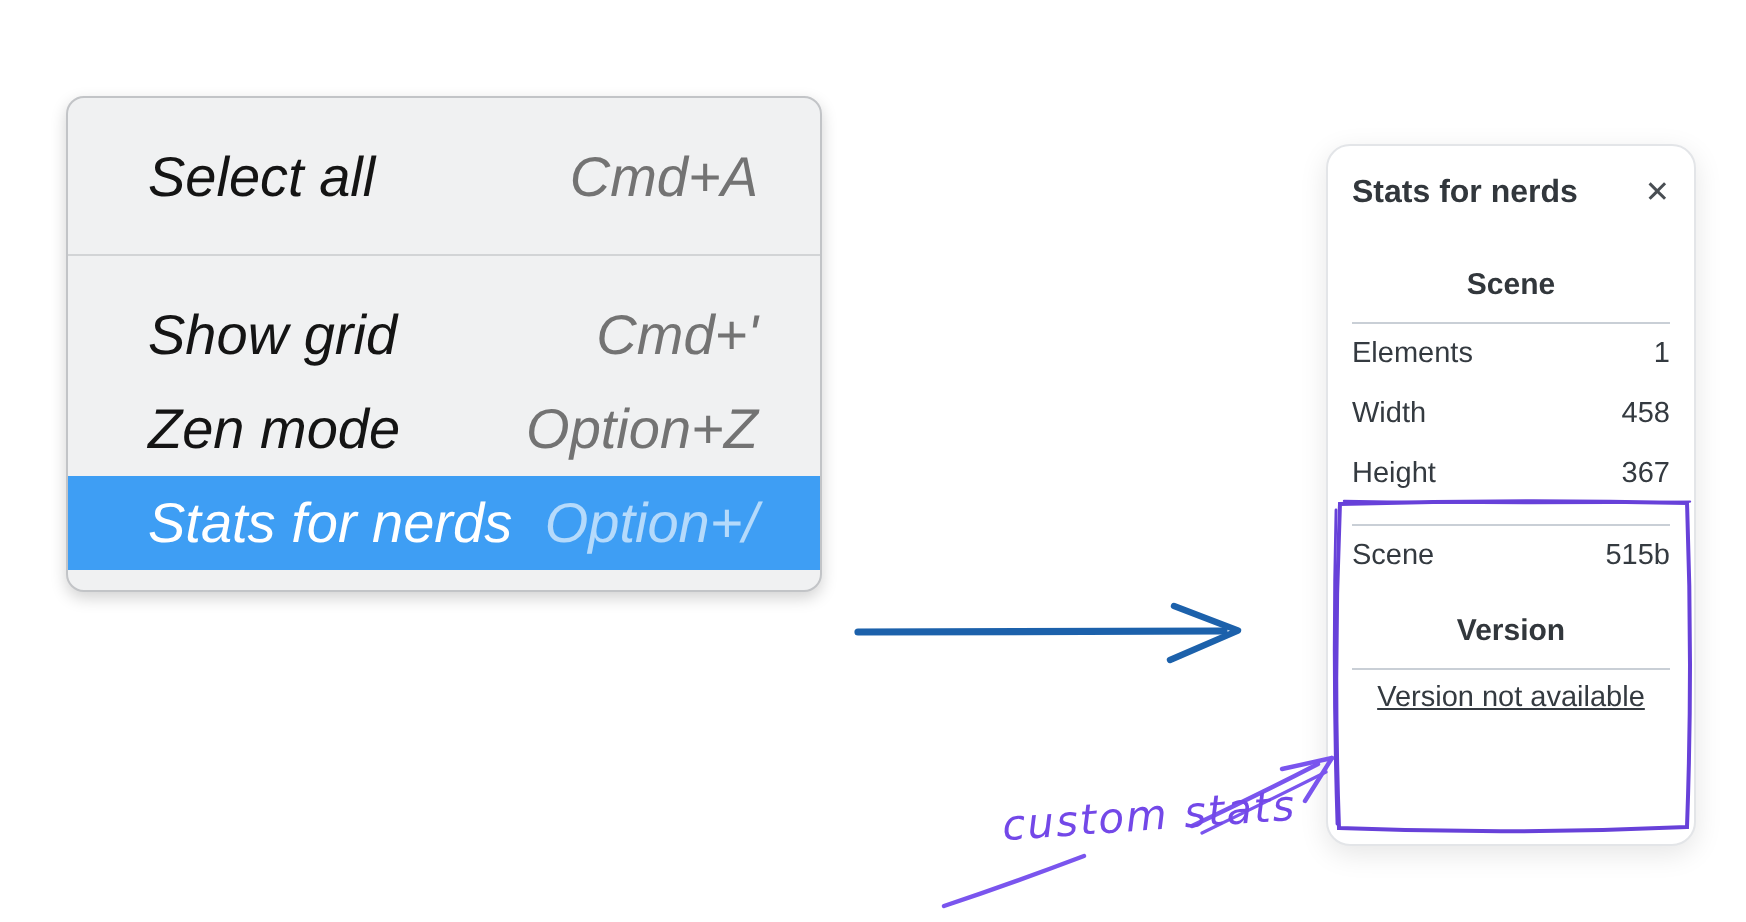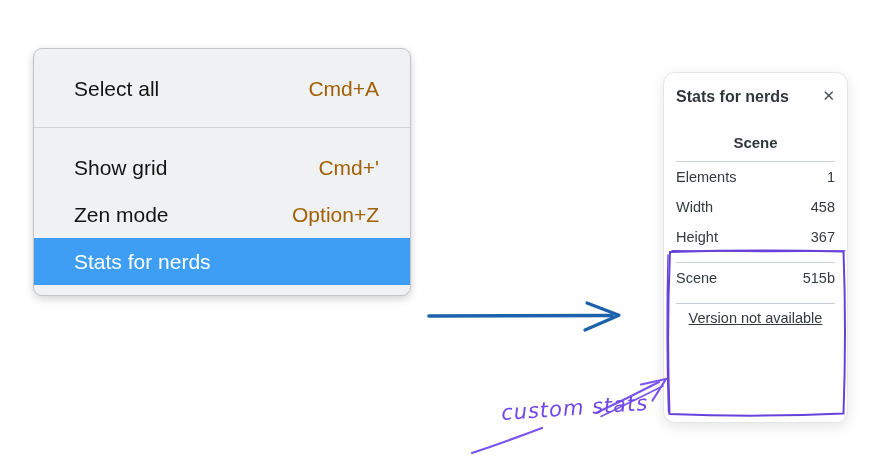--- a/index.html
+++ b/index.html
@@ -10,24 +10,24 @@
 
   
   .menu{
     position:absolute;left:33px;top:48px;width:376px;
     background:#f0f1f2;border:1px solid #c2c4c7;border-radius:9px;
     box-shadow:0 3px 8px rgba(0,0,0,.18);
     padding:16px 0 10px;box-sizing:content-box;z-index:1;
   }
   .menu-item{
     height:47px;display:flex;align-items:center;justify-content:space-between;
-    padding:0 31px 0 40px;font-size:21px;color:#141414;cursor:default;
+    padding:0 31px 0 40px;font-size:28px;color:#141414;cursor:default;font-style:italic;
   }
   .menu-item.first{height:48px;}
-  .menu-item .shortcut{color:#a16207;}
+  .menu-item .shortcut{color:#737373;}
   .menu-item.highlight{background:#3e9ef4;color:#ffffff;}
   .menu-item.highlight .shortcut{color:rgba(255,255,255,.62);}
   .menu-divider{border:none;border-top:1px solid #d2d4d6;margin:14px 0 16px;}
 
   
   .panel{
     position:absolute;left:663px;top:72px;width:185px;height:351px;
     box-sizing:border-box;background:#fff;border:1px solid #e3e5e8;
     border-radius:12px;box-shadow:0 4px 14px rgba(0,0,0,.10);
     padding:14px 12px 12px;color:#343a40;font-size:14.5px;z-index:1;
@@ -68,20 +68,21 @@
   <div class="menu-item">
     <span>Show grid</span>
     <span class="shortcut">Cmd+'</span>
   </div>
   <div class="menu-item">
     <span>Zen mode</span>
     <span class="shortcut">Option+Z</span>
   </div>
   <div class="menu-item highlight">
     <span>Stats for nerds</span>
+    <span class="shortcut">Option+/</span>
   </div>
 </div>
 
 <div class="panel">
   <div class="panel-title-row">
     <span class="panel-title">Stats for nerds</span>
     <button class="panel-close">✕</button>
   </div>
 
   <div class="sec-header scene">Scene</div>
@@ -98,20 +99,21 @@
     <span>Height</span>
     <span class="val">367</span>
   </div>
 
   <hr>
   <div class="stat-row">
     <span>Scene</span>
     <span class="val">515b</span>
   </div>
 
+  <div class="sec-header version">Version</div>
   <hr>
   <div class="version-msg">Version not available</div>
 </div>
 
 <svg class="overlay" viewBox="0 0 873 461" xmlns="http://www.w3.org/2000/svg">
 
   <g stroke="#1c61ab" fill="none" stroke-linecap="round" stroke-linejoin="round">
     <path d="M429 316 L612 315.5" stroke-width="3.6"></path>
     <path d="M587 303 L619 315.3 L585 330" stroke-width="3.2"></path>
   </g>

